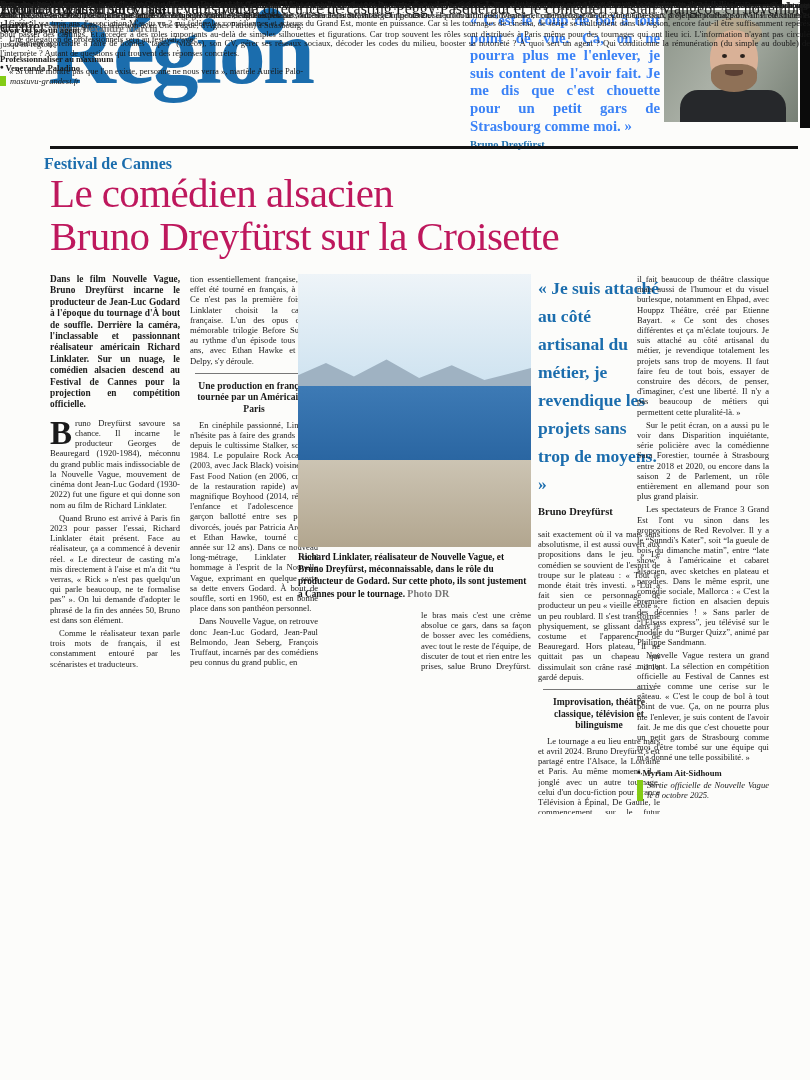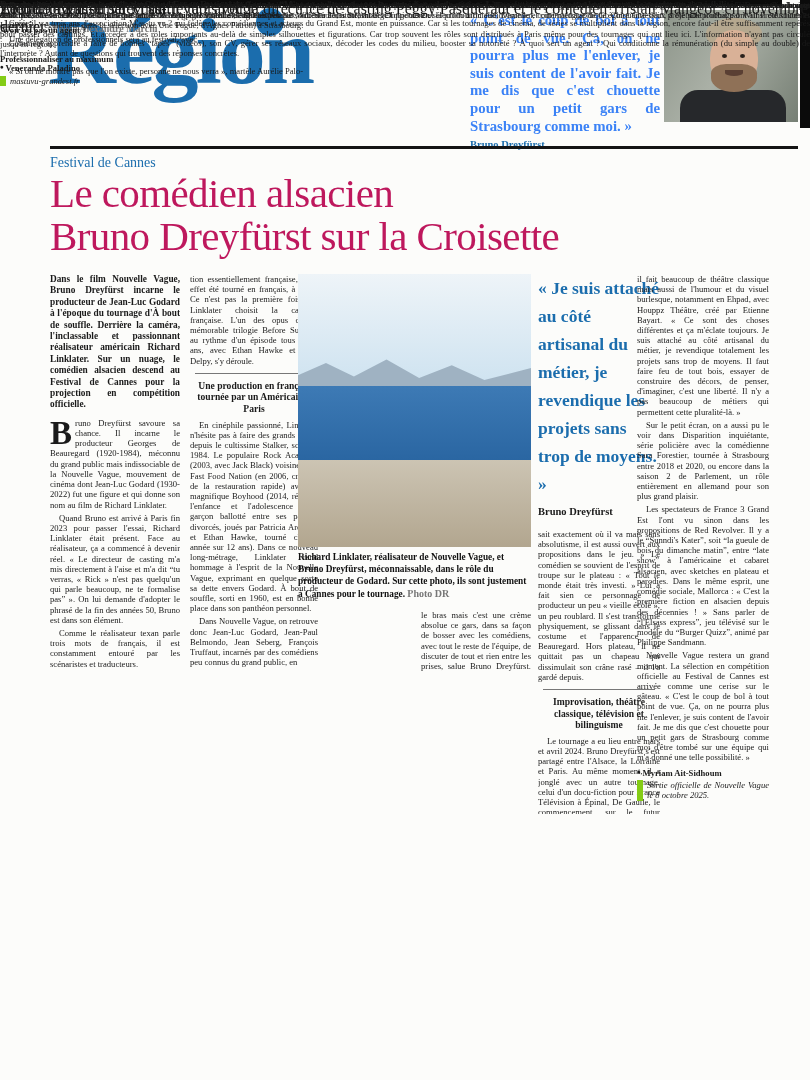--- a/index.html
+++ b/index.html
@@ -24,21 +24,21 @@
   .mh-beanie{left:42px;top:8px;width:56px;height:30px;background:#b5a88f;border-radius:50% 50% 42% 42%;}
   .mh-head{left:46px;top:20px;width:48px;height:58px;background:#d9b197;border-radius:48%;}
   .mh-eye{width:5px;height:4px;background:#2a211c;border-radius:50%;top:44px;}
   .mh-eye.l{left:58px;} .mh-eye.r{left:76px;}
   .mh-beard{left:47px;top:54px;width:46px;height:28px;background:#8f7157;border-radius:34% 34% 52% 52%;}
   .mh-mouth{left:61px;top:60px;width:18px;height:6px;background:#5a3f33;border-radius:0 0 50% 50%;}
   .mh-torso{left:16px;top:80px;width:106px;height:34px;background:#26282b;border-radius:18px 18px 0 0;}
   .masthead-rule{left:50px;top:146px;width:748px;height:3px;background:#141414;}
 
   
-  .kicker{left:50px;top:155px;font-size:14px;font-weight:normal;color:var(--blue);}
+  .kicker{left:44px;top:155px;font-size:16px;font-weight:bold;color:var(--blue);}
   .headline{left:50px;top:172px;width:745px;font-size:41px;line-height:43px;font-weight:normal;
             color:#be185d;letter-spacing:-0.6px;}
 
   
   .colflow{font-size:8.6px;line-height:10.2px;text-align:justify;overflow:hidden;hyphens:auto;}
   .colflow p{margin:0 0 3px;}
   .para{text-indent:9px;}
   .cont{text-indent:0;}
   .lede{font-weight:bold;font-size:9.3px;line-height:11.4px;text-indent:0;margin-bottom:7px !important;}
   .dropcap{text-indent:0;}

